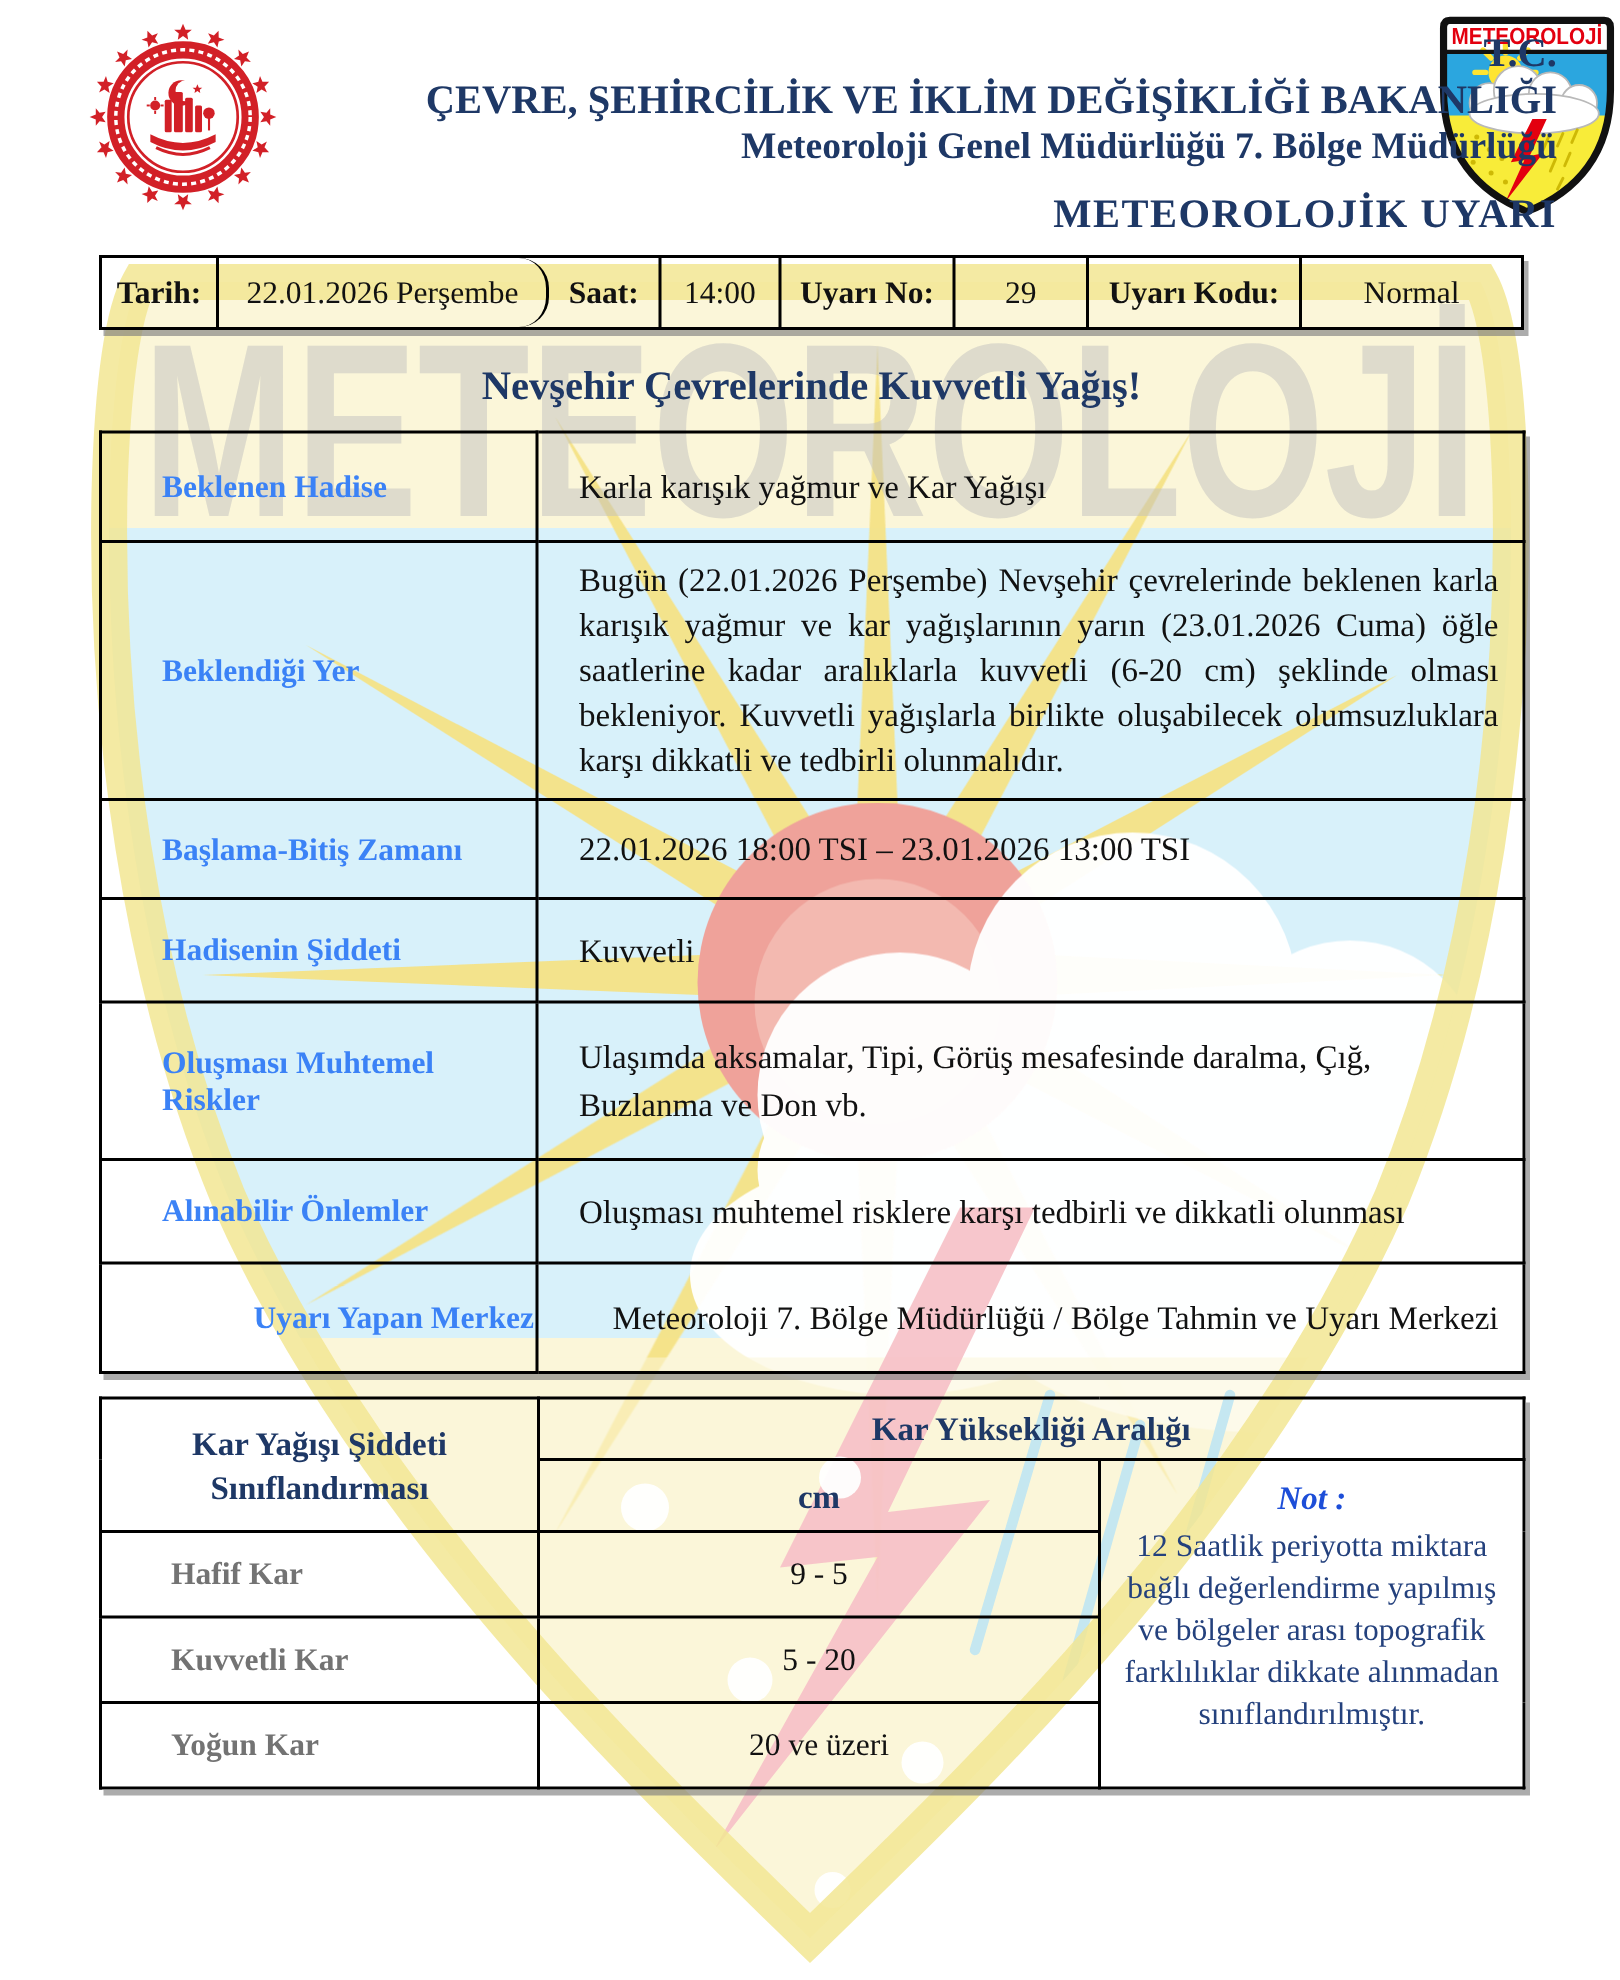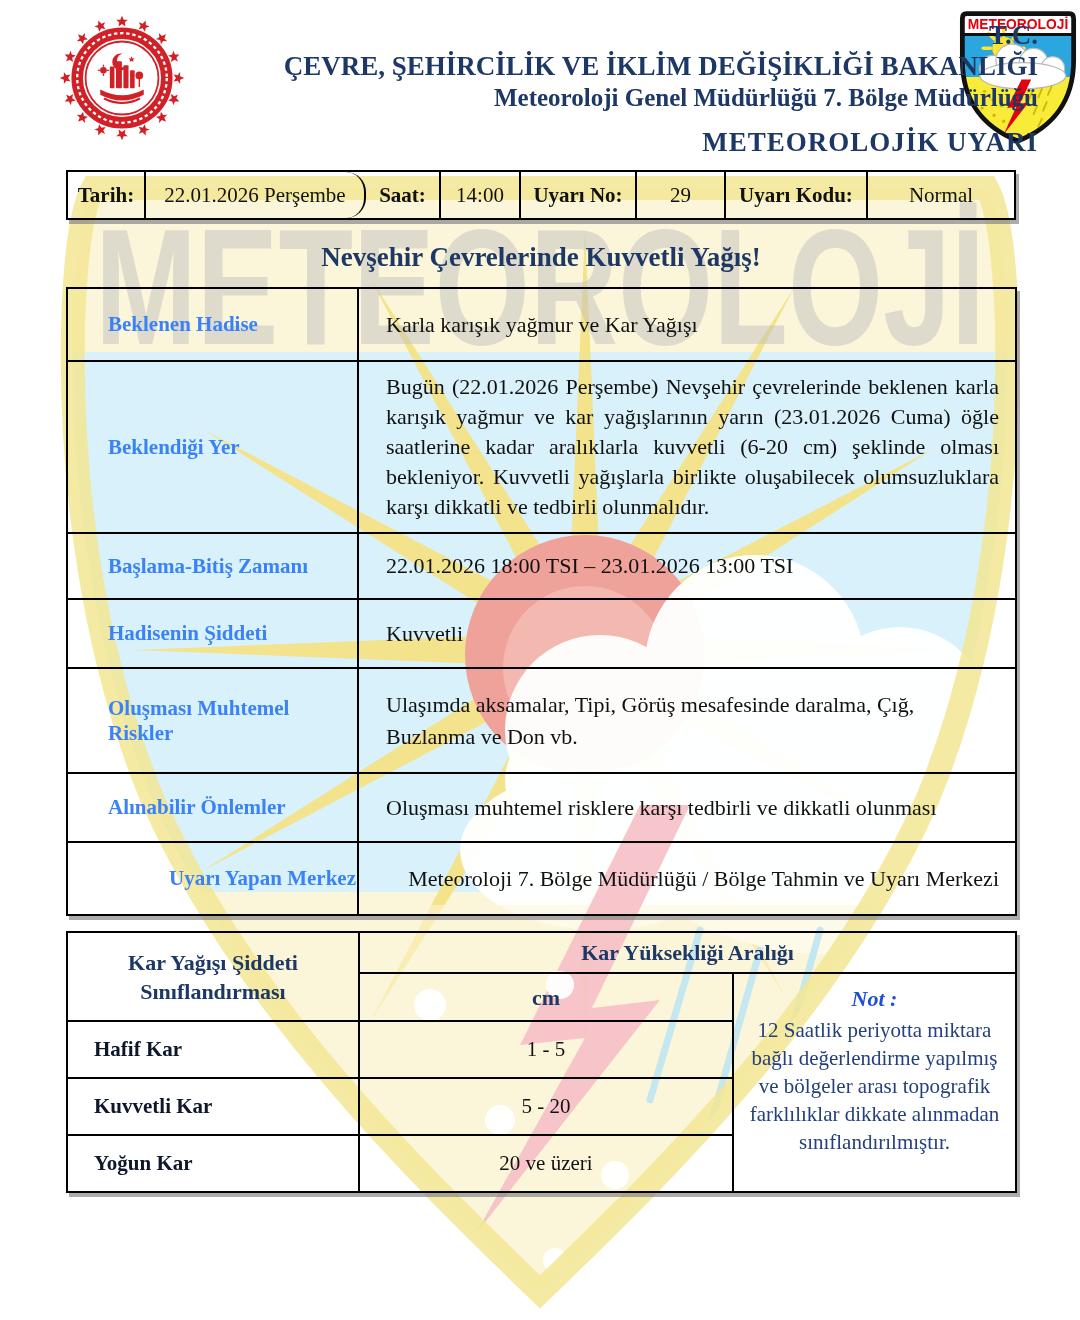--- a/index.html
+++ b/index.html
@@ -53,21 +53,21 @@
   .t1 tr:nth-child(2) td.val{text-align:justify;line-height:30px;padding-top:10px;padding-bottom:10px;}
   .t1 tr:nth-child(5) td.val{line-height:32px;}
 
   .t2{position:absolute;left:66px;top:931px;width:949px;
     box-shadow:3px 4px 0 rgba(128,128,128,.65);}
   .t2 th,.t2 td{border:2px solid #000;vertical-align:middle;}
   .t2 .hd{color:#1e3866;font-weight:bold;font-size:22px;text-align:center;line-height:29px;}
   .t2 tr:nth-child(1){height:41px;}
   .t2 tr:nth-child(2){height:48px;}
   .t2 tr:nth-child(3),.t2 tr:nth-child(4),.t2 tr:nth-child(5){height:57px;}
-  .t2 td.rowlab{color:#0f172a;font-weight:bold;font-size:21px;padding-left:26px;text-align:left;}
+  .t2 td.rowlab{color:#737373;font-weight:bold;font-size:21px;padding-left:46px;text-align:left;}
   .t2 td.rowval{font-size:21px;text-align:center;}
   .t2 td.note{color:#24417d;text-align:center;padding:4px 14px;vertical-align:top;}
   .note-title{font-weight:bold;font-style:italic;font-size:22px;margin-top:8px;color:#1d4ed8;}
   .note-body{font-size:21px;line-height:28px;margin-top:4px;}
 </style>
 </head>
 <body>
 
 <div class="page">
 
@@ -322,21 +322,21 @@
         </tr>
         <tr>
           <th class="hd">cm</th>
           <td class="note" rowspan="4">
             <div class="note-title">Not :</div>
             <div class="note-body">12 Saatlik periyotta miktara bağlı değerlendirme yapılmış ve bölgeler arası topografik farklılıklar dikkate alınmadan sınıflandırılmıştır.</div>
           </td>
         </tr>
         <tr>
           <td class="rowlab">Hafif Kar</td>
-          <td class="rowval">1 - 5</td>
+          <td class="rowval">9 - 5</td>
         </tr>
         <tr>
           <td class="rowlab">Kuvvetli Kar</td>
           <td class="rowval">5 - 20</td>
         </tr>
         <tr>
           <td class="rowlab">Yoğun Kar</td>
           <td class="rowval">20 ve üzeri</td>
         </tr>
       </tbody>

